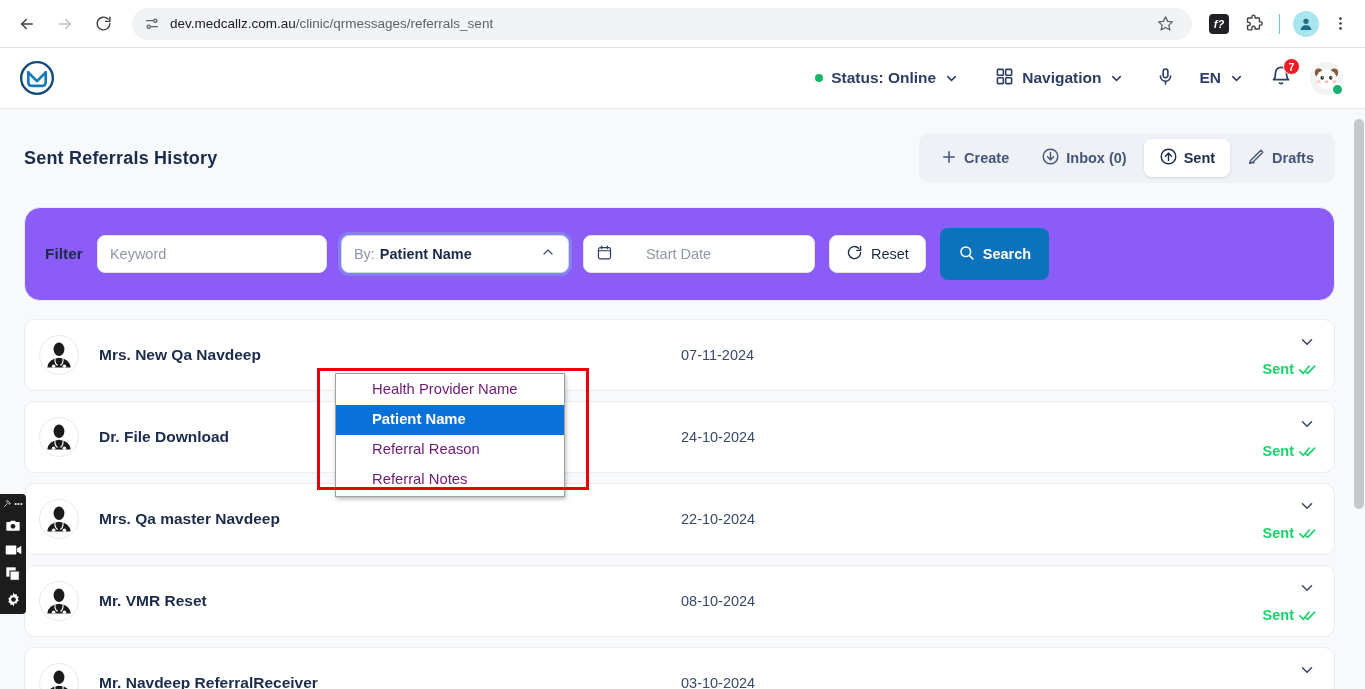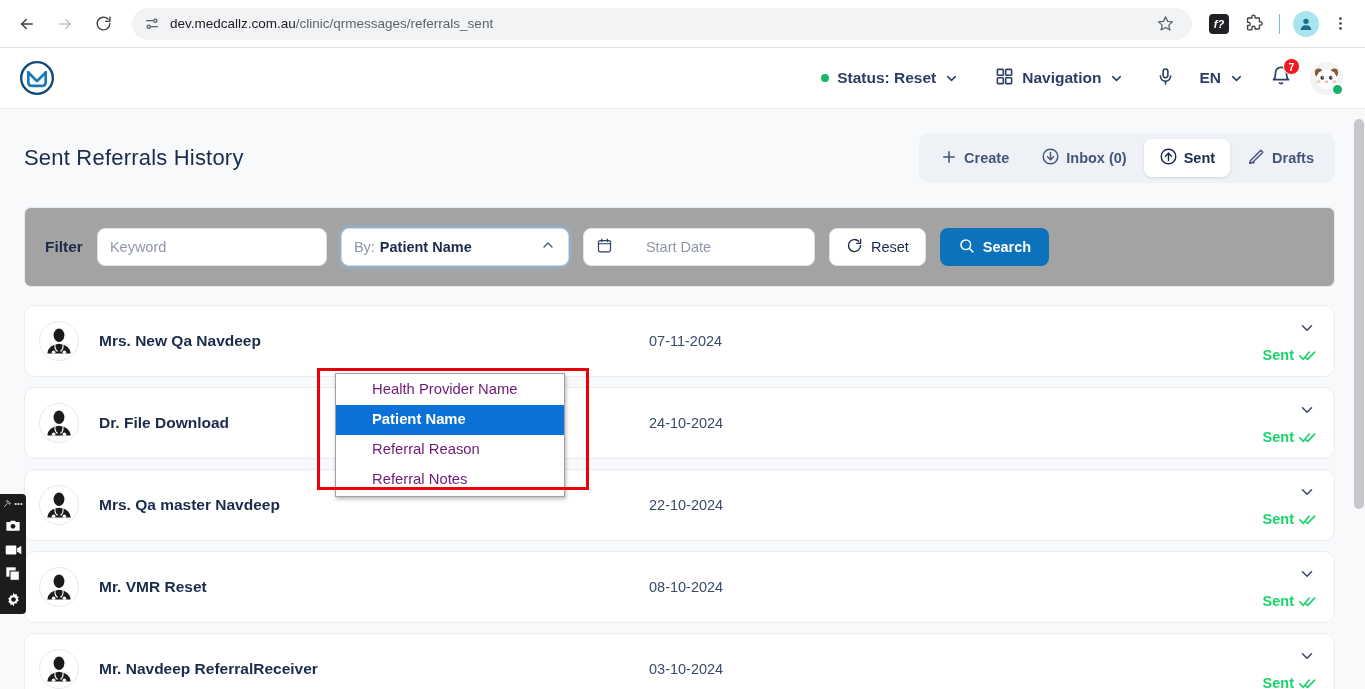--- a/index.html
+++ b/index.html
@@ -149,22 +149,22 @@
     height: calc(689px - 48px - 61px);
     position: relative;
     overflow: hidden;
   }
   .page-top {
     display: flex;
     align-items: center;
     padding: 24px 30px 0 24px;
   }
   .page-title {
-    font-size: 22px;
-    font-weight: normal;
+    font-size: 18px;
+    font-weight: bold;
     color: #1b2b4b;
     letter-spacing: .2px;
   }
   .tabs {
     margin-left: auto;
     background: #eef1f6;
     border-radius: 11px;
     padding: 6px;
     display: flex;
     align-items: center;
@@ -183,23 +183,23 @@
   }
   .tab.active {
     background: #ffffff;
     color: #1b2b4b;
     box-shadow: 0 1px 3px rgba(20,35,70,.13);
   }
 
   
   .filter-card {
     margin: 24px 30px 0 24px;
-    background: #a3a3a3;
+    background: #8b5cf6;
     border: 1px solid #e9edf3;
-    border-radius: 7px;
+    border-radius: 16px;
     padding: 20px 20px;
     display: flex;
     align-items: center;
     gap: 14px;
     position: relative;
     z-index: 5;
   }
   .filter-label {
     font-size: 15.5px;
     font-weight: bold;
@@ -241,21 +241,21 @@
   .reset-btn {
     height: 38px;
     border: 1px solid #dfe4ec;
     border-radius: 8px;
     background: #fff;
     display: flex; align-items: center; gap: 8px;
     padding: 0 16px;
     font-size: 14.5px; font-weight: normal; color: #1b2b4b;
   }
   .search-btn {
-    height: 38px;
+    height: 52px;
     border-radius: 8px;
     background: #0b72bb;
     color: #fff;
     display: flex; align-items: center; gap: 8px;
     padding: 0 18px;
     font-size: 14.5px; font-weight: bold;
   }
 
   
   .dropdown-outline {
@@ -319,21 +319,21 @@
     background: #fff;
   }
   .row-name {
     margin-left: 20px;
     font-size: 15.5px;
     font-weight: bold;
     color: #1b2b4b;
   }
   .row-date {
     position: absolute;
-    left: 624px;
+    left: 656px;
     font-size: 14.5px;
     color: #394a6b;
   }
   .row-right {
     margin-left: auto;
     display: flex;
     flex-direction: column;
     align-items: flex-end;
     gap: 6px;
   }
@@ -455,21 +455,21 @@
     <svg width="38" height="38" viewBox="0 0 48 48">
       <circle cx="24" cy="24" r="20" fill="none" stroke="#124a78" stroke-width="3"></circle>
       <path d="M13 17 L13 29 Q13 34 18 34 L30 34 Q35 34 35 29 L35 17" fill="none" stroke="#1878b8" stroke-width="3.4" stroke-linecap="round"></path>
       <path d="M13 17 L24 28 L35 17" fill="none" stroke="#1878b8" stroke-width="3.4" stroke-linecap="round" stroke-linejoin="round"></path>
     </svg>
   </div>
 
   <div class="header-right">
     <div class="hdr-item">
       <span class="status-dot"></span>
-      <span>Status: Reset</span>
+      <span>Status: Online</span>
       <span class="chev">
         <svg width="15" height="15" viewBox="0 0 24 24" fill="none" stroke="currentColor" stroke-width="2.4" stroke-linecap="round" stroke-linejoin="round">
             <polyline points="6 9 12 15 18 9"></polyline>
           </svg>
       </span>
     </div>
 
     <div class="hdr-item" style="margin-left:16px;">
       <span>
         <svg width="19" height="19" viewBox="0 0 24 24" fill="none" stroke="#2c3e63" stroke-width="2">

